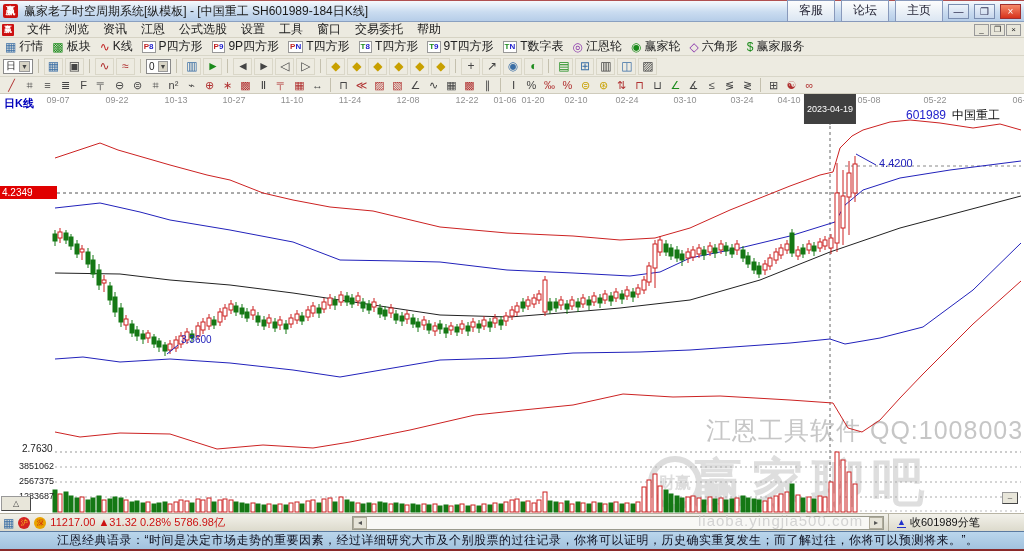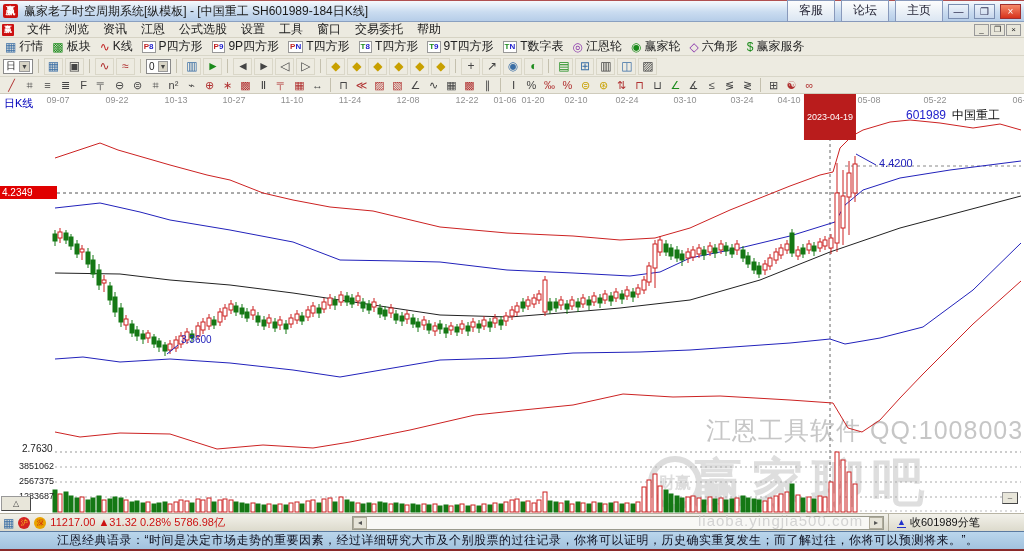--- a/index.html
+++ b/index.html
@@ -35,22 +35,22 @@
   .icon-btn.small { width:17px; height:14px; font-size:11px; border-color:transparent; }
   .tb-sep { width:1px; height:14px; background:#c4c0ae; margin:0 3px; }
   .combo { height:15px; background:#fff; border:1px solid #8a8a8a; font-size:10px; display:flex; align-items:center; padding:0 2px; gap:3px; color:#222; }
   .combo .arrow { font-size:7px; color:#444; background:#d8d4c6; border:1px solid #999; line-height:9px; padding:0 1px; }
 
   
   .chart { position:relative; height:419px; background:#fff; overflow:hidden; }
   .chart svg { position:absolute; left:0; top:0; z-index:2; }
   .date-axis { position:absolute; top:1px; left:0; width:100%; height:12px; font-size:9px; color:#909090; z-index:3; }
   .date-tick { position:absolute; transform:translateX(-50%); white-space:nowrap; }
-  .date-highlight { position:absolute; top:0; background:#b91c1c; color:#fff; font-size:9px; line-height:12px; padding:17px 3px; transform:translateX(-50%); z-index:4; }
-  .kline-tab { position:absolute; top:2px; left:4px; color:#0000bb; font-size:11px; font-weight:normal; z-index:3; }
+  .date-highlight { position:absolute; top:0; background:#404040; color:#fff; font-size:9px; line-height:12px; padding:9px 3px; transform:translateX(-50%); z-index:4; }
+  .kline-tab { position:absolute; top:2px; left:4px; color:#0000bb; font-size:11px; font-weight:bold; z-index:3; }
   .indicator-row { position:absolute; top:14px; left:57px; display:flex; gap:15px; font-size:11px; z-index:3; white-space:nowrap; }
   .symbol-box { position:absolute; top:13px; left:906px; font-size:12px; font-weight:normal; z-index:3; white-space:nowrap; }
   .symbol-code { color:#2222cc; margin-right:6px; }
   .symbol-name { color:#111; }
   .price-box { position:absolute; top:92px; left:0; width:57px; height:13px; background:#e00000; color:#fff; font-size:10px; line-height:13px; padding-left:2px; z-index:3; }
   .high-label { position:absolute; top:63px; left:879px; color:#2222bb; font-size:11px; z-index:3; }
   .low-label  { position:absolute; top:240px; left:181px; color:#2222bb; font-size:10px; z-index:3; }
   .pricelow-label { position:absolute; top:349px; left:22px; color:#222; font-size:10px; z-index:3; }
   .vol-label { position:absolute; left:8px; width:46px; text-align:right; font-size:9px; color:#222; z-index:3; }
   .wm-qq { position:absolute; top:320px; left:706px; font-size:25px; color:#c6c6c6; z-index:1; white-space:nowrap; letter-spacing:1px; }

